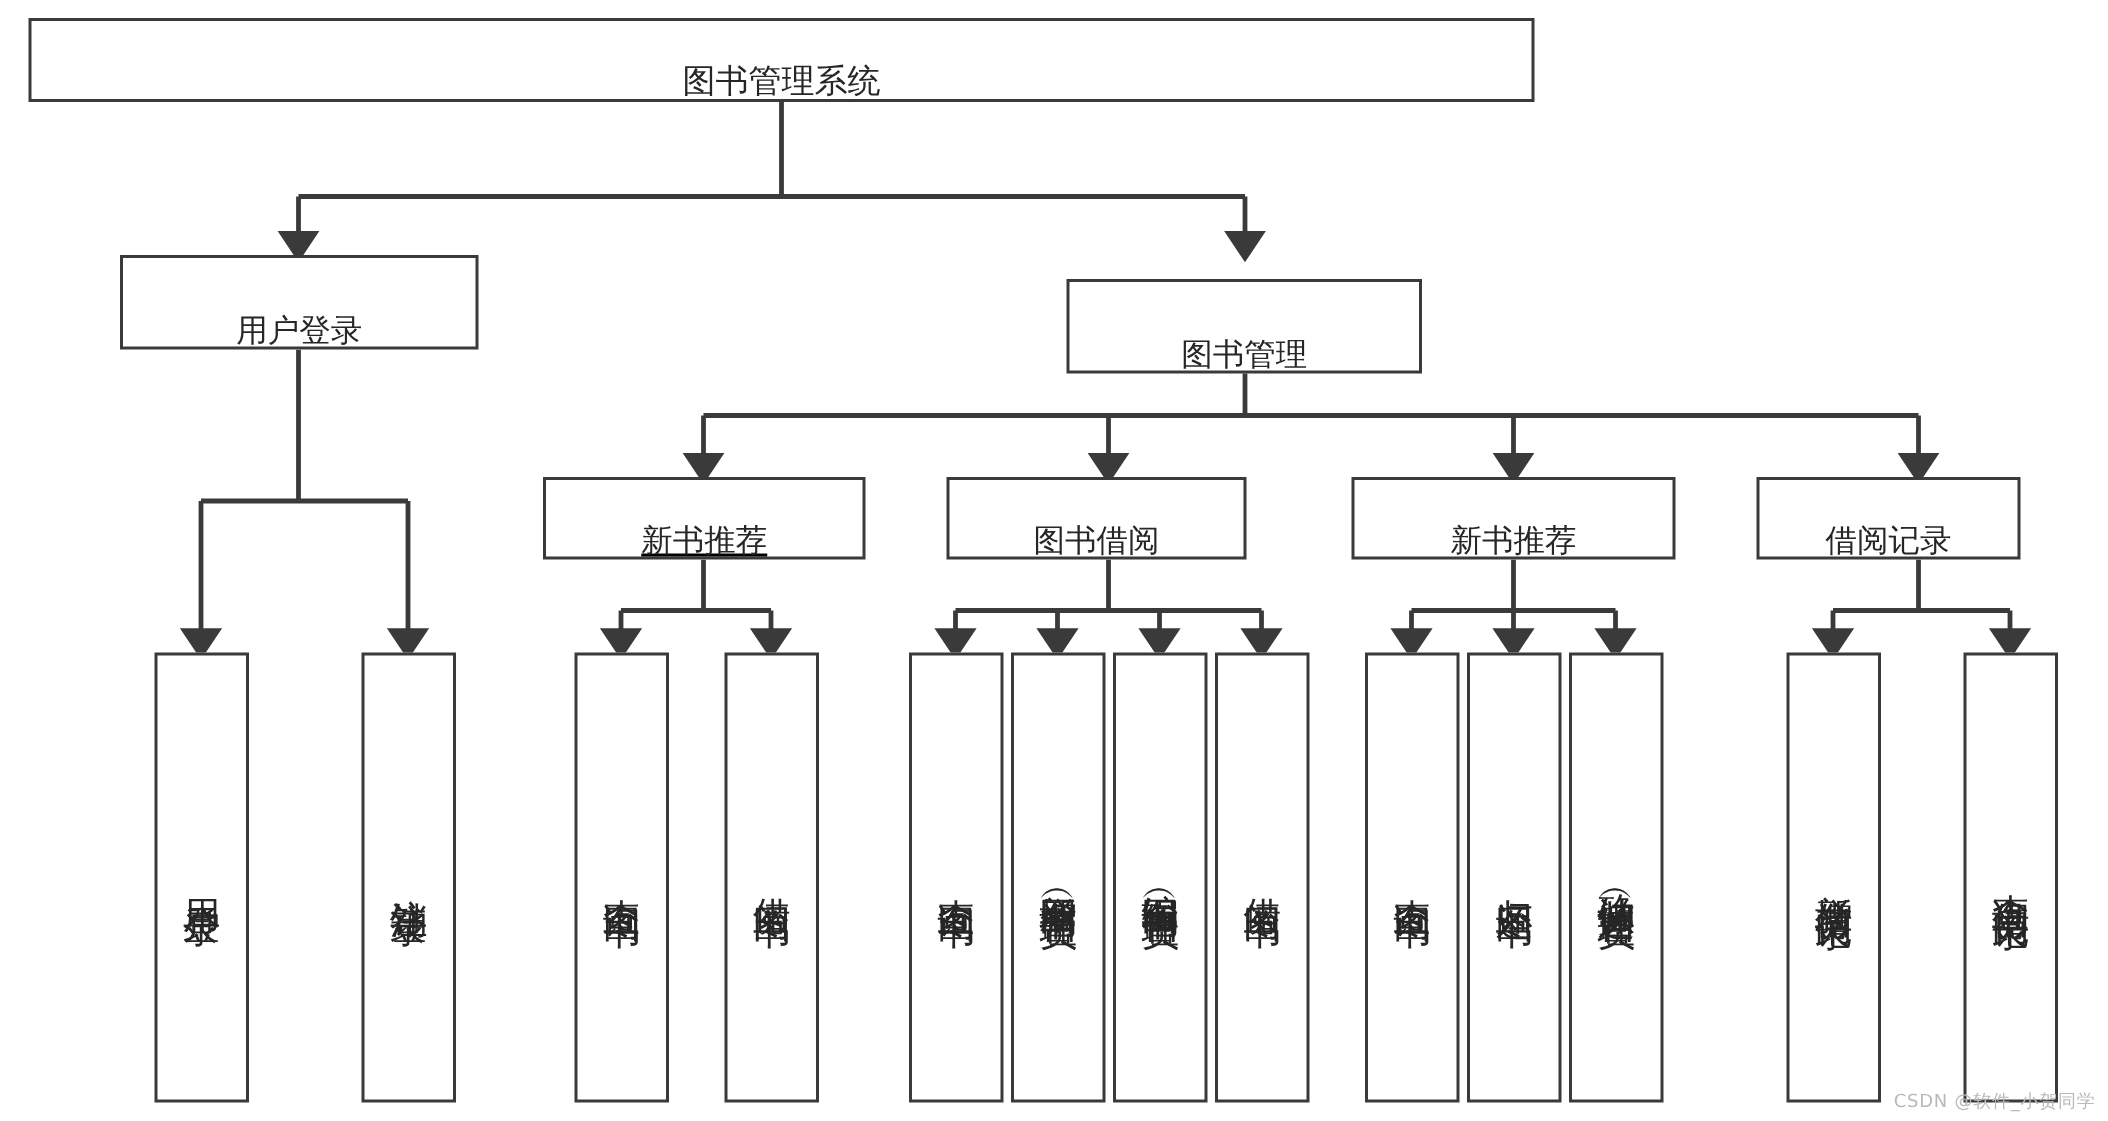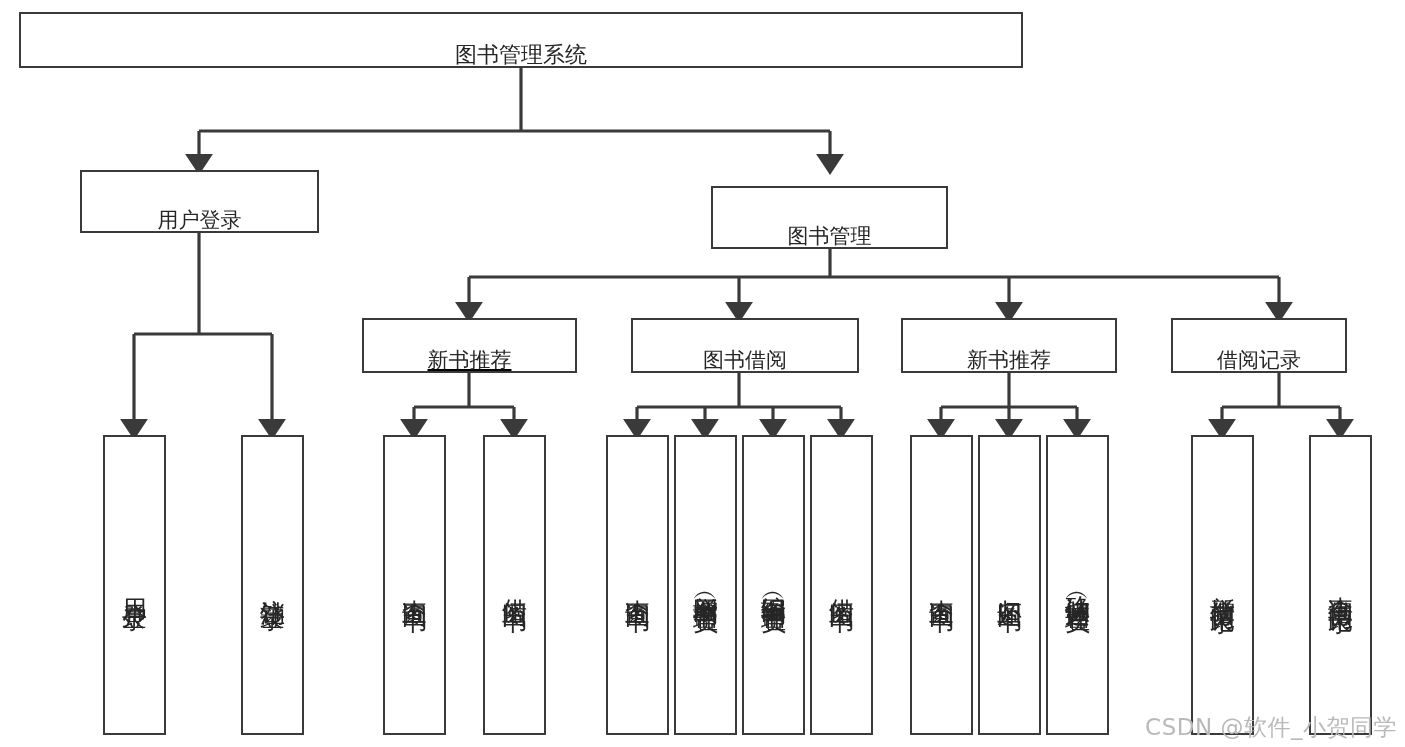--- a/index.html
+++ b/index.html
@@ -42,21 +42,21 @@
     line-height:1;
     white-space:nowrap;
   }
   .node.vertical.tall .label{
     font-size:25px;
     letter-spacing:2px;
   }
   .watermark{
     position:absolute;
     right:8px;bottom:4px;
-    font-size:23px;
+    font-size:12px;
     color:#b9b9b9;
     letter-spacing:0.5px;
     white-space:nowrap;
     pointer-events:none;
   }
 </style>
 </head>
 <body>
 
 <div id="diagram-root">
@@ -118,21 +118,21 @@
   <div class="node horizontal" style="left:80px;top:170px;width:239px;height:63px;">
     <span class="label">用户登录</span>
   </div>
   <div class="node horizontal" style="left:711px;top:186px;width:237px;height:63px;">
     <span class="label">图书管理</span>
   </div>
 
   <div class="node horizontal" style="left:362px;top:318px;width:215px;height:55px;text-decoration:underline;">
     <span class="label">新书推荐</span>
   </div>
-  <div class="node horizontal" style="left:631px;top:318px;width:228px;height:55px;">
+  <div class="node horizontal" style="left:631px;top:318px;width:200px;height:55px;">
     <span class="label">图书借阅</span>
   </div>
   <div class="node horizontal" style="left:901px;top:318px;width:216px;height:55px;">
     <span class="label">新书推荐</span>
   </div>
   <div class="node horizontal" style="left:1171px;top:318px;width:176px;height:55px;">
     <span class="label">借阅记录</span>
   </div>
 
   <div class="node vertical" style="left:103px;top:435px;width:63px;height:300px;">

